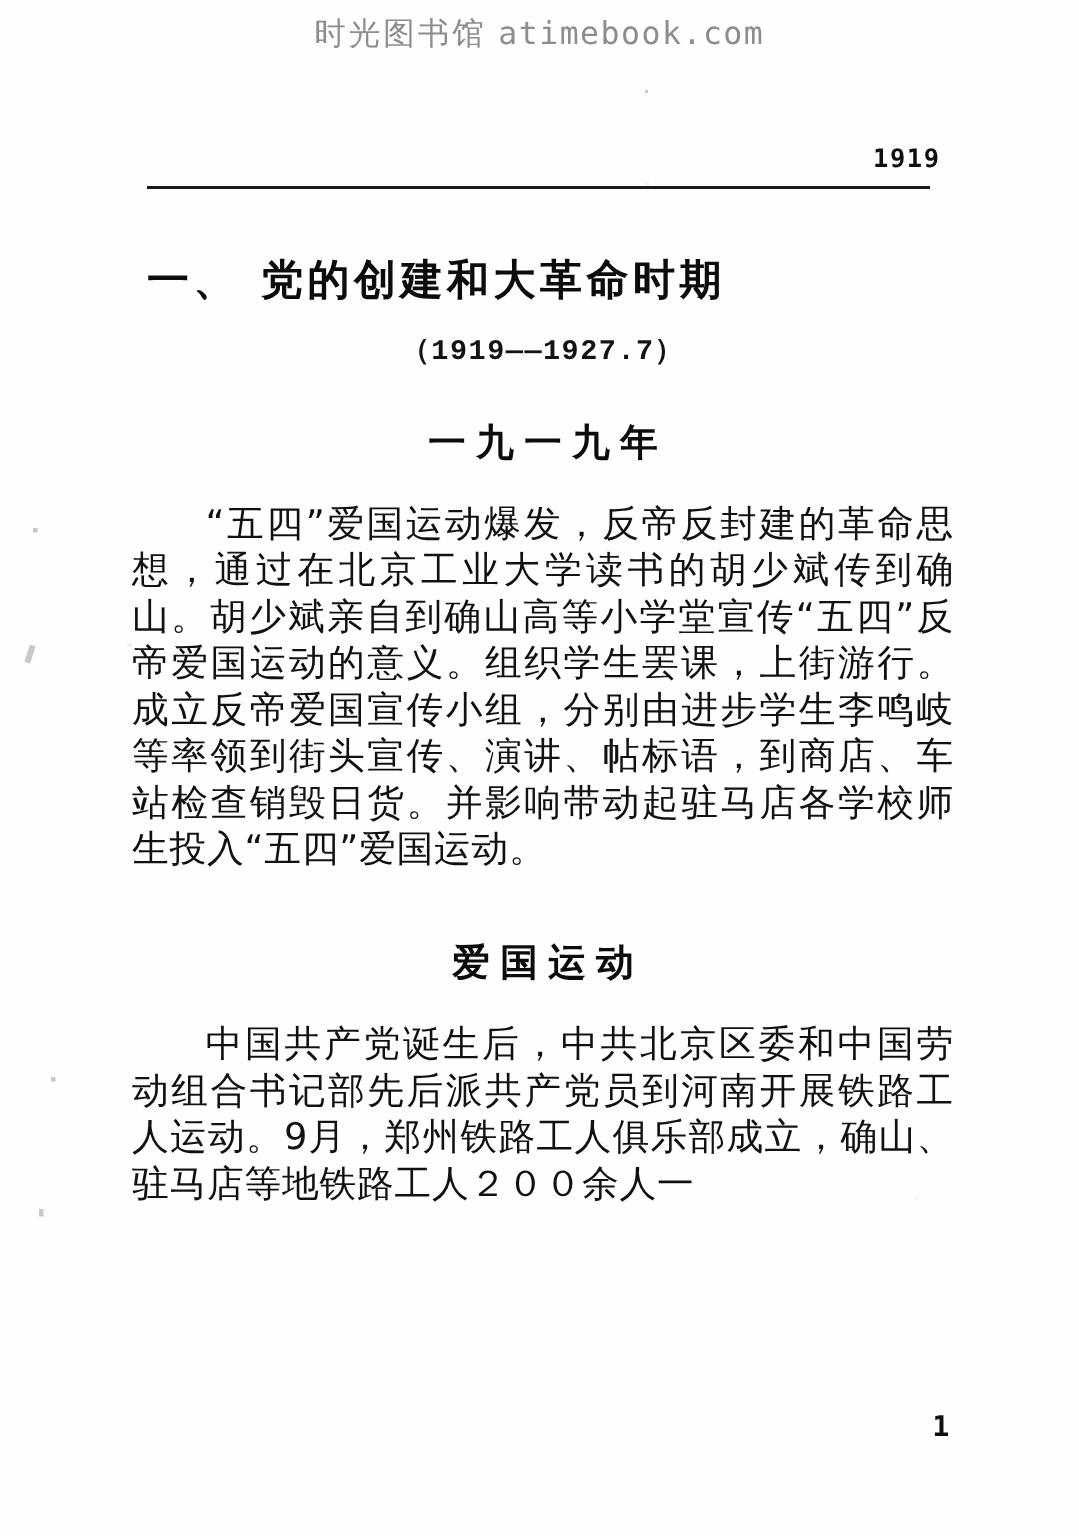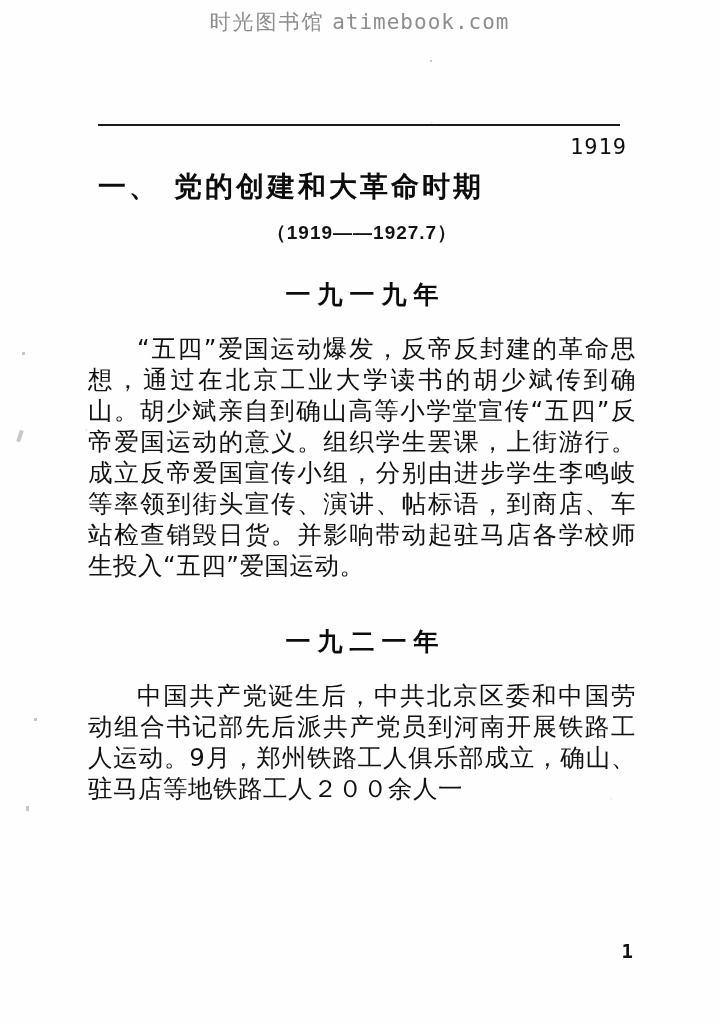--- a/index.html
+++ b/index.html
@@ -40,25 +40,24 @@
     white-space: nowrap;
   }
   .watermark .cn { letter-spacing: 2px; }
   .watermark .en { font-family: "DejaVu Sans Mono", "Liberation Mono", monospace; }
 
   .year-header {
     position: absolute;
     top: 96px;
     right: 92px;
     font-family: "DejaVu Sans Mono", "Liberation Mono", monospace;
-    font-size: 22px;
-    font-weight: normal;
+    font-size: 17px;
+    font-weight: bold;
     letter-spacing: 1px;
     color: #0f0f0f;
-    margin-top: 38px;
   }
 
   .rule {
     position: absolute;
     top: 124px;
     left: 98px;
     width: 522px;
     height: 2px;
     background: #1a1a1a;
   }
@@ -79,21 +78,21 @@
     font-family: "DejaVu Sans", "Liberation Sans", sans-serif;
   }
   .chapter-title .num { margin-right: 14px; }
 
   .chapter-range {
     text-align: center;
     font-size: 19px;
     font-weight: bold;
     margin-top: 14px;
     letter-spacing: 1px;
-    font-family: Liberation Sans, sans-serif;
+    font-family: Liberation Mono, monospace;
     color: #131313;
   }
 
   .section-heading {
     text-align: center;
     font-size: 25px;
     font-weight: bold;
     letter-spacing: 7px;
     padding-left: 7px;
     font-family: "DejaVu Sans", "Liberation Sans", sans-serif;
@@ -160,19 +159,19 @@
 
     <div class="chapter-title">
       <span class="num">一、</span><span>党的创建和大革命时期</span>
     </div>
 
     <div class="chapter-range">（1919——1927.7）</div>
 
     <div class="section-heading sec1">一九一九年</div>
     <div class="para">“五四”爱国运动爆发，反帝反封建的革命思想，通过在北京工业大学读书的胡少斌传到确山。胡少斌亲自到确山高等小学堂宣传“五四”反帝爱国运动的意义。组织学生罢课，上街游行。成立反帝爱国宣传小组，分别由进步学生李鸣岐等率领到街头宣传、演讲、帖标语，到商店、车站检查销毁日货。并影响带动起驻马店各学校师生投入“五四”爱国运动。</div>
 
-    <div class="section-heading sec2">一九二一年</div>
+    <div class="section-heading sec2">爱国运动</div>
     <div class="para">中国共产党诞生后，中共北京区委和中国劳动组合书记部先后派共产党员到河南开展铁路工人运动。9月，郑州铁路工人俱乐部成立，确山、驻马店等地铁路工人２００余人一</div>
 
   </div>
 
   <div class="page-number">1</div>
 </div>
 
 </body></html>

